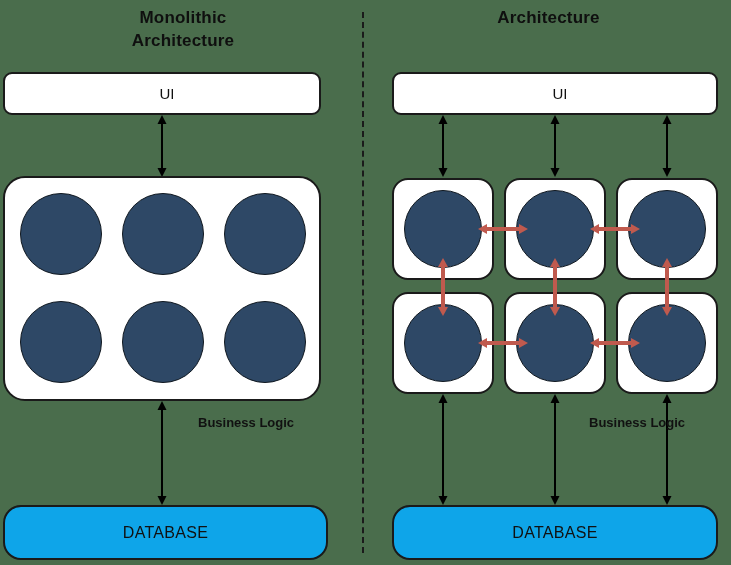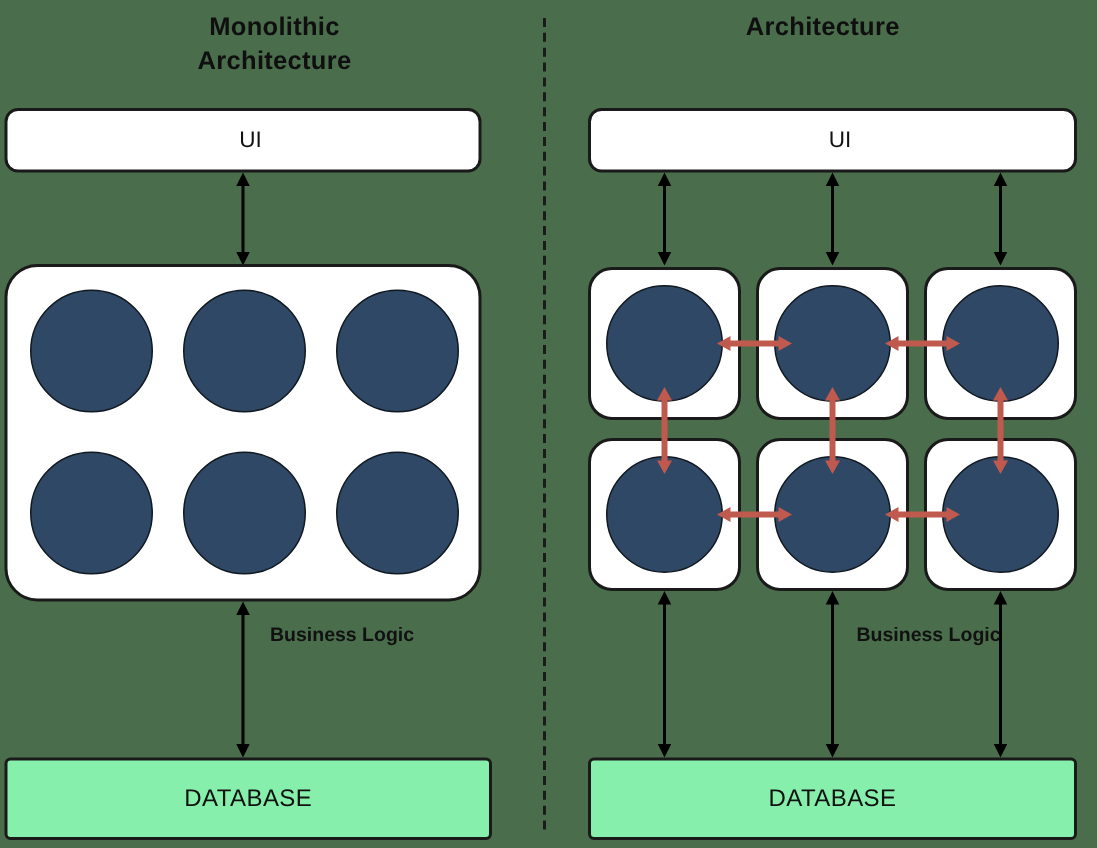--- a/index.html
+++ b/index.html
@@ -46,23 +46,23 @@
     font-size: 15px;
     color: #111;
   }
   .logic-box {
     border-radius: 22px;
   }
   .svc-box {
     border-radius: 16px;
   }
   .db-box {
-    background: #86efac;
+    background: #0ea5e9;
     border: 2px solid #1a1a1a;
-    border-radius: 4px;
+    border-radius: 18px;
     box-sizing: border-box;
     display: flex;
     align-items: center;
     justify-content: center;
     font-size: 16px;
     color: #111;
     letter-spacing: 0.3px;
   }
 
   
@@ -72,20 +72,21 @@
     border-radius: 50%;
     box-sizing: border-box;
   }
 
   
   .bl-label {
     font-weight: bold;
     font-size: 13px;
     color: #111;
     white-space: nowrap;
+    margin-left: 18px;
   }
 
   
   .divider {
     border-left: 2px dashed #1b1b1b;
     width: 0;
   }
 
   svg { display: block; overflow: visible; }
 </style>

